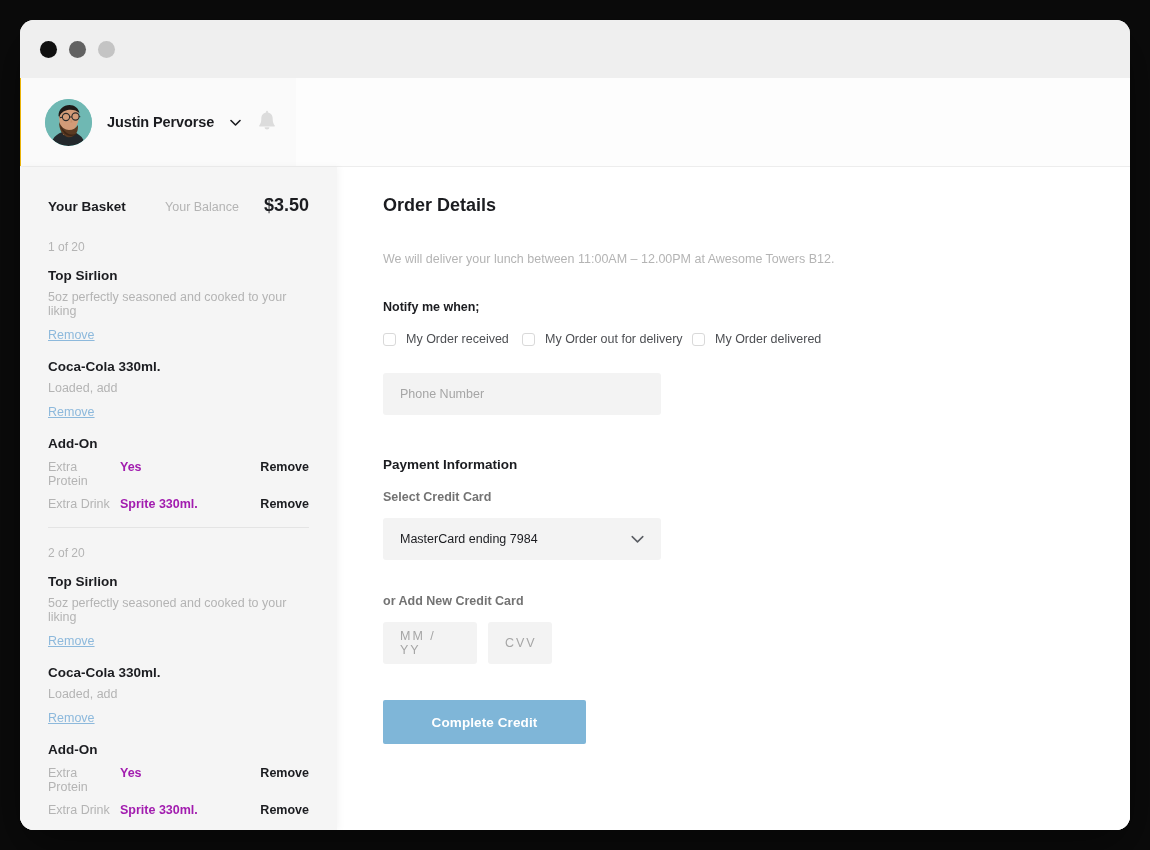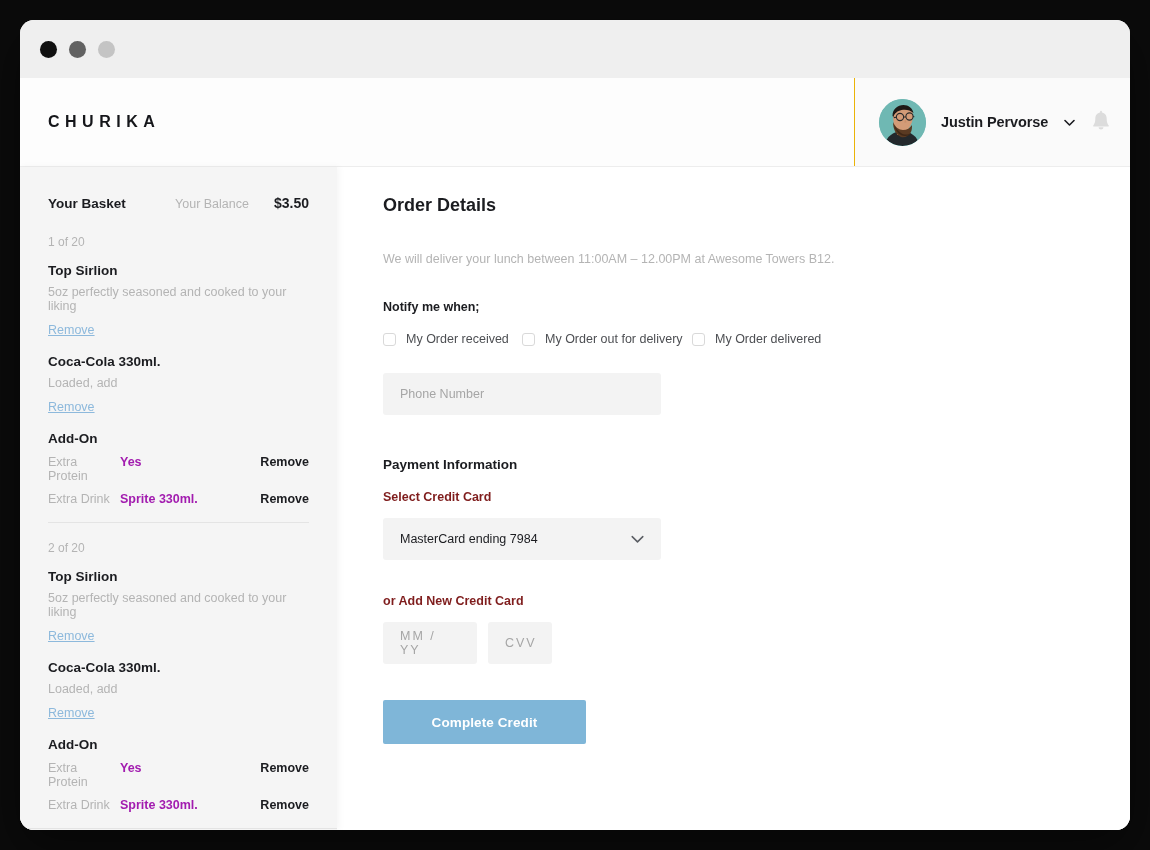--- a/index.html
+++ b/index.html
@@ -122,21 +122,21 @@
     justify-content: space-between;
     margin-bottom: 24px;
   }
   .basket-title {
     font-size: 13.5px;
     font-weight: 700;
     color: #1b1c20;
   }
   .balance-wrap { display: flex; align-items: baseline; gap: 25px; }
   .balance-label { font-size: 12.5px; color: #b4b4b4; }
-  .balance-value { font-size: 14px; font-weight: 700; color: #1b1c20; }
+  .balance-value { font-size: 18px; font-weight: 700; color: #1b1c20; }
 
   .group-index {
     font-size: 12px;
     color: #b4b4b4;
     margin-bottom: 14px;
   }
   .item-name {
     font-size: 13.5px;
     font-weight: 700;
     color: #1b1c20;
@@ -247,21 +247,21 @@
 
   .pay-title {
     font-size: 13.5px;
     font-weight: 700;
     color: #1b1c20;
     margin-bottom: 18px;
   }
   .sub-label {
     font-size: 12.5px;
     font-weight: 700;
-    color: #7f1d1d;
+    color: #737373;
     margin-bottom: 14px;
   }
   .select-field {
     width: 278px;
     height: 42px;
     background: #f3f3f3;
     border-radius: 3px;
     display: flex;
     align-items: center;
     justify-content: space-between;
@@ -293,23 +293,20 @@
 
 <div class="window">
 
   <div class="titlebar">
     <span class="dot d1"></span>
     <span class="dot d2"></span>
     <span class="dot d3"></span>
   </div>
 
   <div class="appheader">
-    <div class="brand-zone">
-      <div class="brand">CHURIKA</div>
-    </div>
     <div class="user-zone">
       <div class="avatar">
         <svg viewBox="0 0 47 47">
           <defs>
             <clipPath id="cc">
                 <circle cx="23.5" cy="23.5" r="23.5"></circle>
               </clipPath>
           </defs>
           <g clip-path="url(#cc)">
             <rect width="47" height="47" fill="#6fb8b3"></rect>

